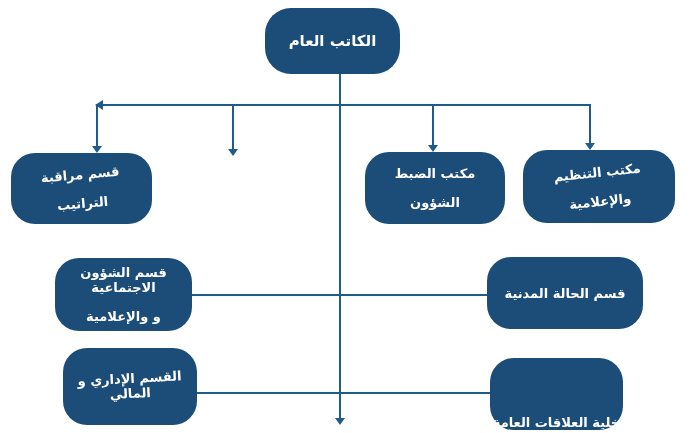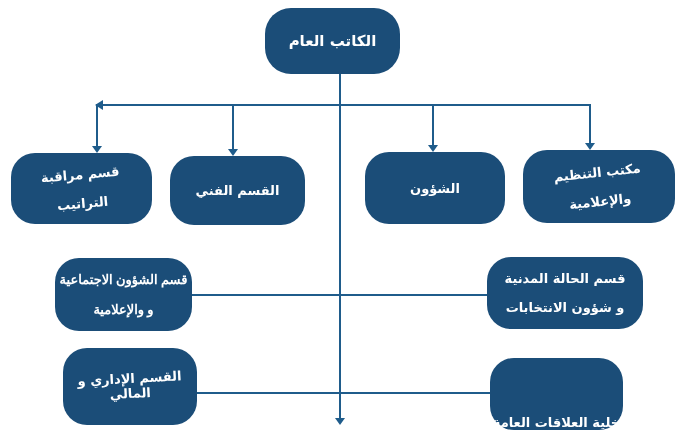--- a/index.html
+++ b/index.html
@@ -42,21 +42,21 @@
   .tilt-5 { transform: rotate(-5deg); }
   .tilt-6 { transform: rotate(-6deg); }
   .tilt-3 { transform: rotate(-3deg); }
 
   .root-node   { left: 265px; top: 8px;   width: 135px; height: 66px; border-radius: 26px; }
   .root-node .label { font-size: 15px; }
   .n-r2b1 { left: 11px;  top: 153px; width: 141px; height: 71px; }
   .n-r2b2 { left: 170px; top: 156px; width: 135px; height: 69px; }
   .n-r2b3 { left: 365px; top: 152px; width: 140px; height: 72px; }
   .n-r2b4 { left: 523px; top: 150px; width: 152px; height: 73px; }
-  .n-r3l  { left: 55px;  top: 258px; width: 137px; height: 73px; font-family: Liberation Serif, serif; }
+  .n-r3l  { left: 55px;  top: 258px; width: 137px; height: 73px; }
   .n-r3r  { left: 487px; top: 257px; width: 156px; height: 72px; }
   .n-r4l  { left: 63px;  top: 348px; width: 134px; height: 77px; }
   .n-r4r  { left: 490px; top: 358px; width: 133px; height: 72px; align-items: flex-end; }
 
   
   .hline, .vline { position: absolute; background: var(--line); }
   .hline { height: 2px; }
   .vline { width: 2px; }
 
   .v-root     { left: 339px; top: 74px;  height: 344px; } 
@@ -116,47 +116,42 @@
       <span>الكاتب العام</span>
     </div>
   </div>
 
   <div class="node n-r2b1">
     <div class="label gap-wide tilt-5">
       <span>قسم مراقبة</span>
       <span>التراتيب</span>
     </div>
   </div>
-  <div class="node n-r2b2">
-    <div class="label">
-      <span>القسم الفني</span>
-    </div>
-  </div>
   <div class="node n-r2b3">
     <div class="label gap-wide">
+      <span>مكتب الضبط</span>
       <span>الشؤون</span>
     </div>
   </div>
   <div class="node n-r2b4">
     <div class="label gap-wide tilt-6">
       <span>مكتب التنظيم</span>
       <span>والإعلامية</span>
     </div>
   </div>
 
   <div class="node n-r3l">
     <div class="label gap-wide">
       <span>قسم الشؤون الاجتماعية</span>
       <span>و والإعلامية</span>
     </div>
   </div>
   <div class="node n-r3r">
     <div class="label gap-wide">
       <span>قسم الحالة المدنية</span>
-      <span>و شؤون الانتخابات</span>
     </div>
   </div>
 
   <div class="node n-r4l">
     <div class="label gap-tight tilt-3">
       <span>القسم الإداري و</span>
       <span>المالي</span>
     </div>
   </div>
   <div class="node n-r4r">

